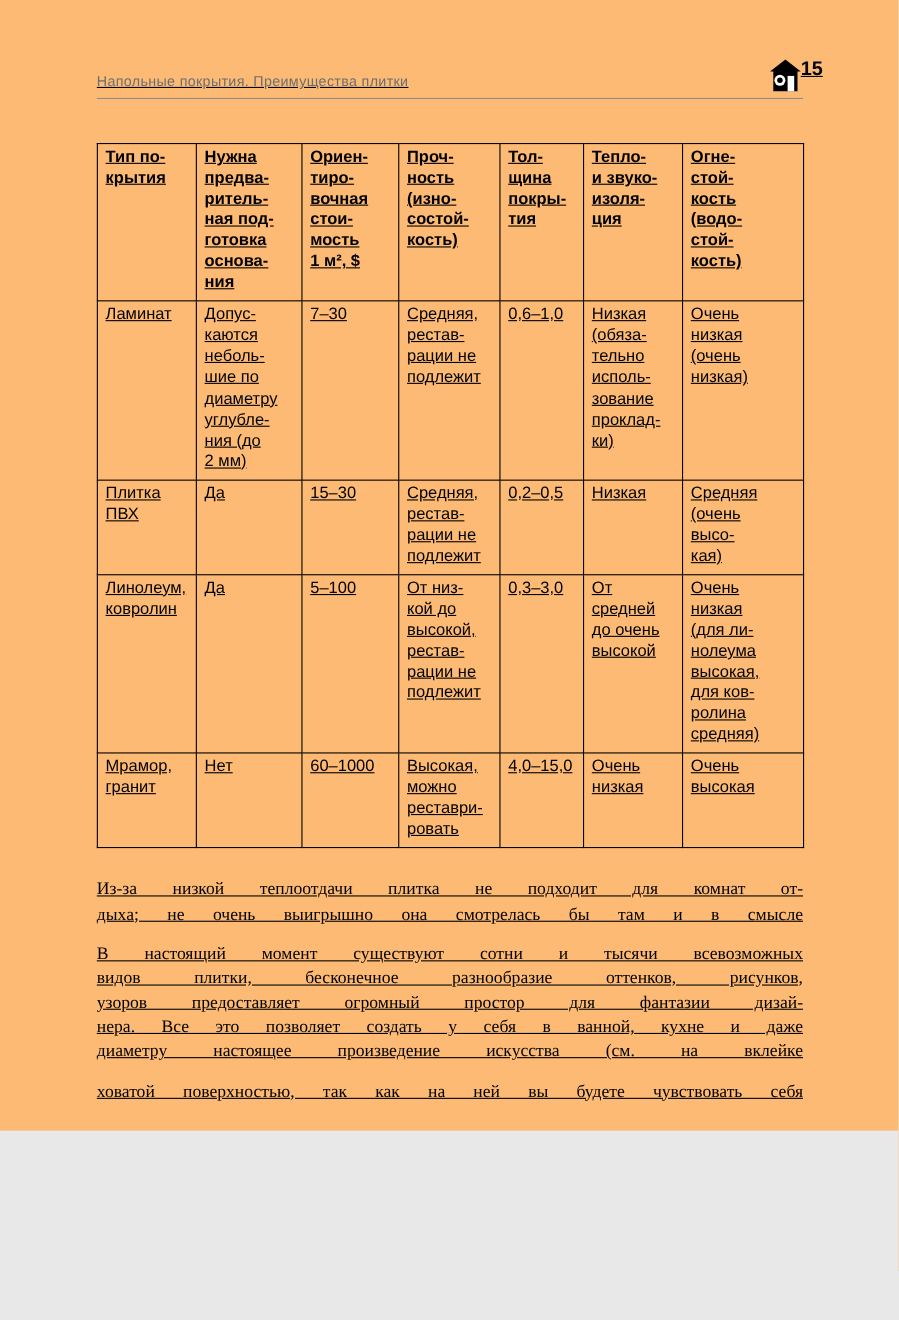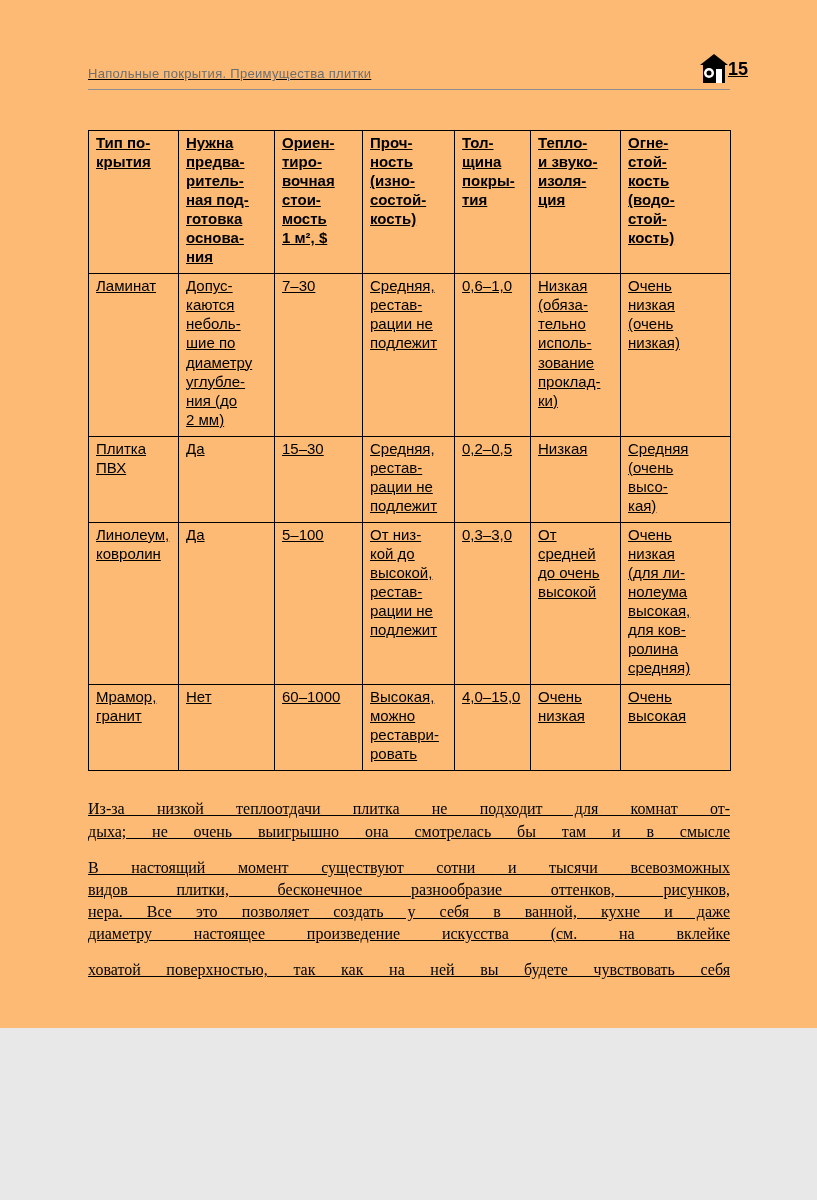--- a/index.html
+++ b/index.html
@@ -24,21 +24,21 @@
     height: 34px;
   }
   .running-title {
     font: 13px/1.2 "Liberation Sans", sans-serif;
     color: #6e6e6e;
     letter-spacing: 0.3px;
     padding-top: 10px;
   }
   .page-corner {
     display: flex;
-    align-items: center;
+    align-items: flex-start;
     gap: 1px;
     margin-right: -18px;
   }
   .logo-icon { display: inline-block; width: 34px; height: 32px; }
   .page-number {
     font: bold 18px/1 "Liberation Sans", sans-serif;
     color: #000;
     margin-left: -4px;
   }
   .head-rule {
@@ -235,20 +235,21 @@
     </table>
 
     <div class="bodytext">
       <div class="para">
           <div class="tline">Из-за низкой теплоотдачи плитка не подходит для комнат от-</div>
           <div class="tline">дыха; не очень выигрышно она смотрелась бы там и в смысле</div>
         </div>
       <div class="para">
           <div class="tline">В настоящий момент существуют сотни и тысячи всевозможных</div>
           <div class="tline">видов плитки, бесконечное разнообразие оттенков, рисунков,</div>
+          <div class="tline">узоров предоставляет огромный простор для фантазии дизай-</div>
           <div class="tline">нера. Все это позволяет создать у себя в ванной, кухне и даже</div>
           <div class="tline">диаметру настоящее произведение искусства (см. на вклейке</div>
         </div>
       <div class="para">
           <div class="tline">ховатой поверхностью, так как на ней вы будете чувствовать себя</div>
         </div>
     </div>
 
   </div>
 </div>

